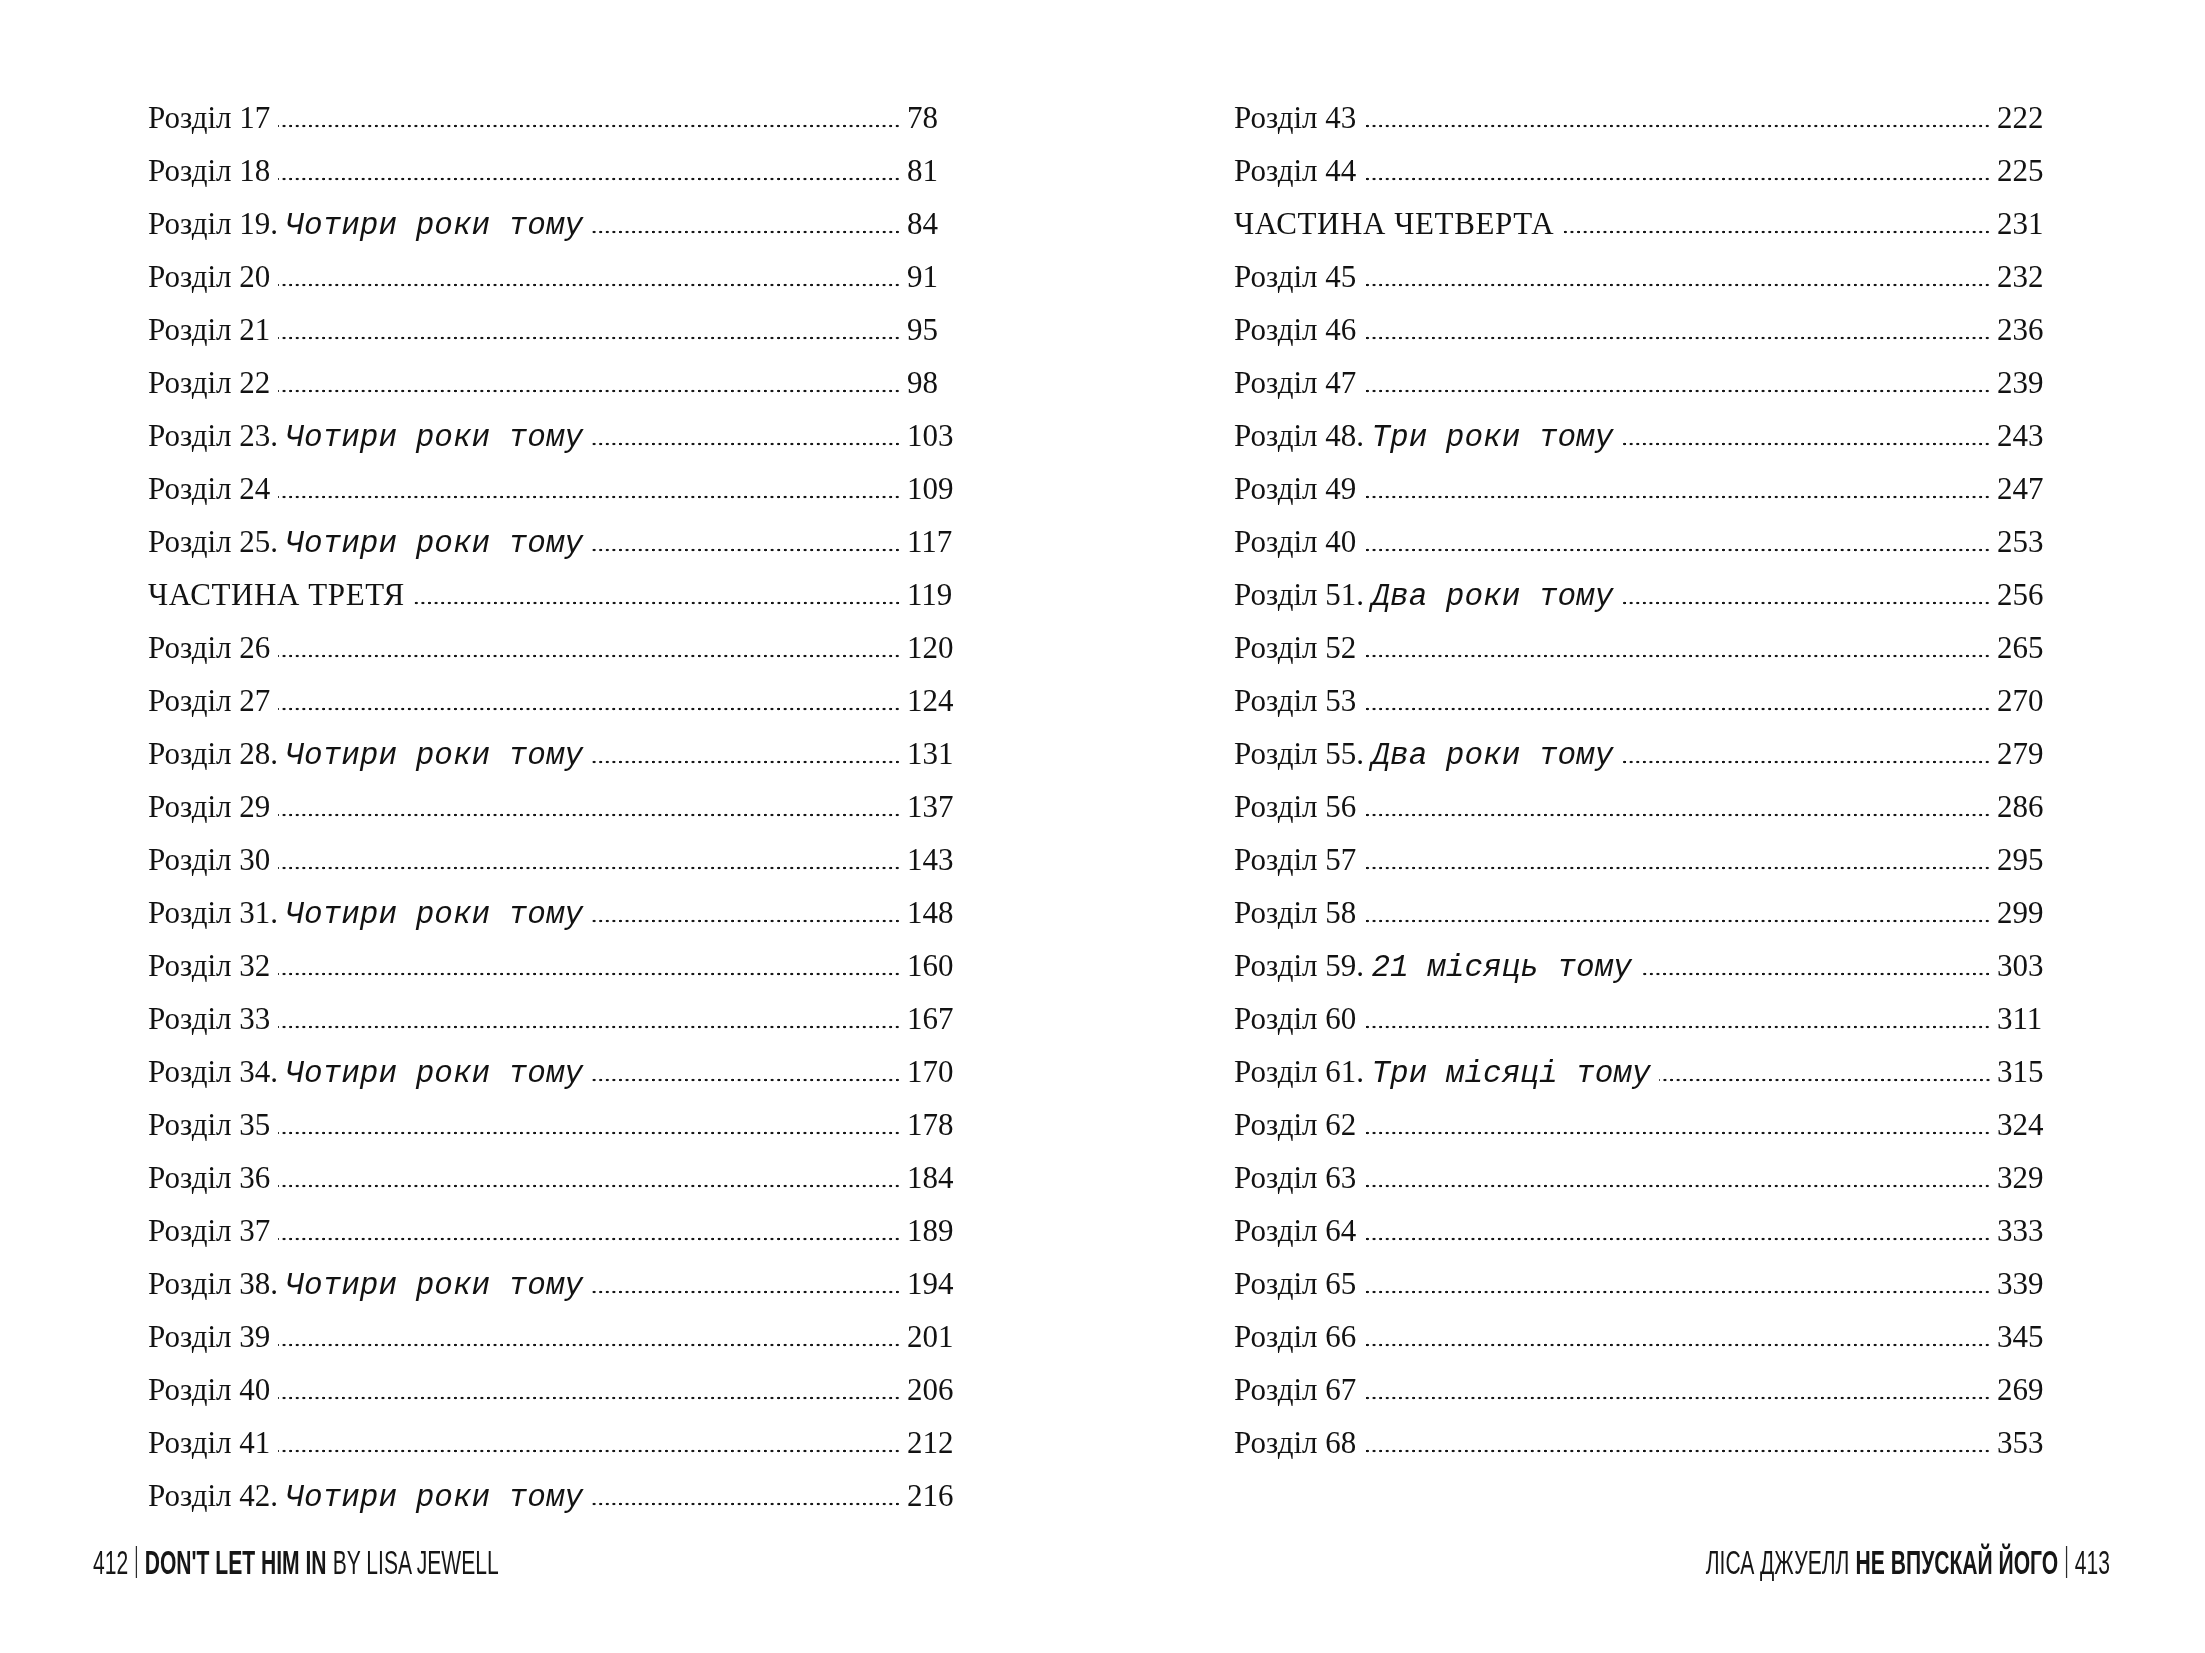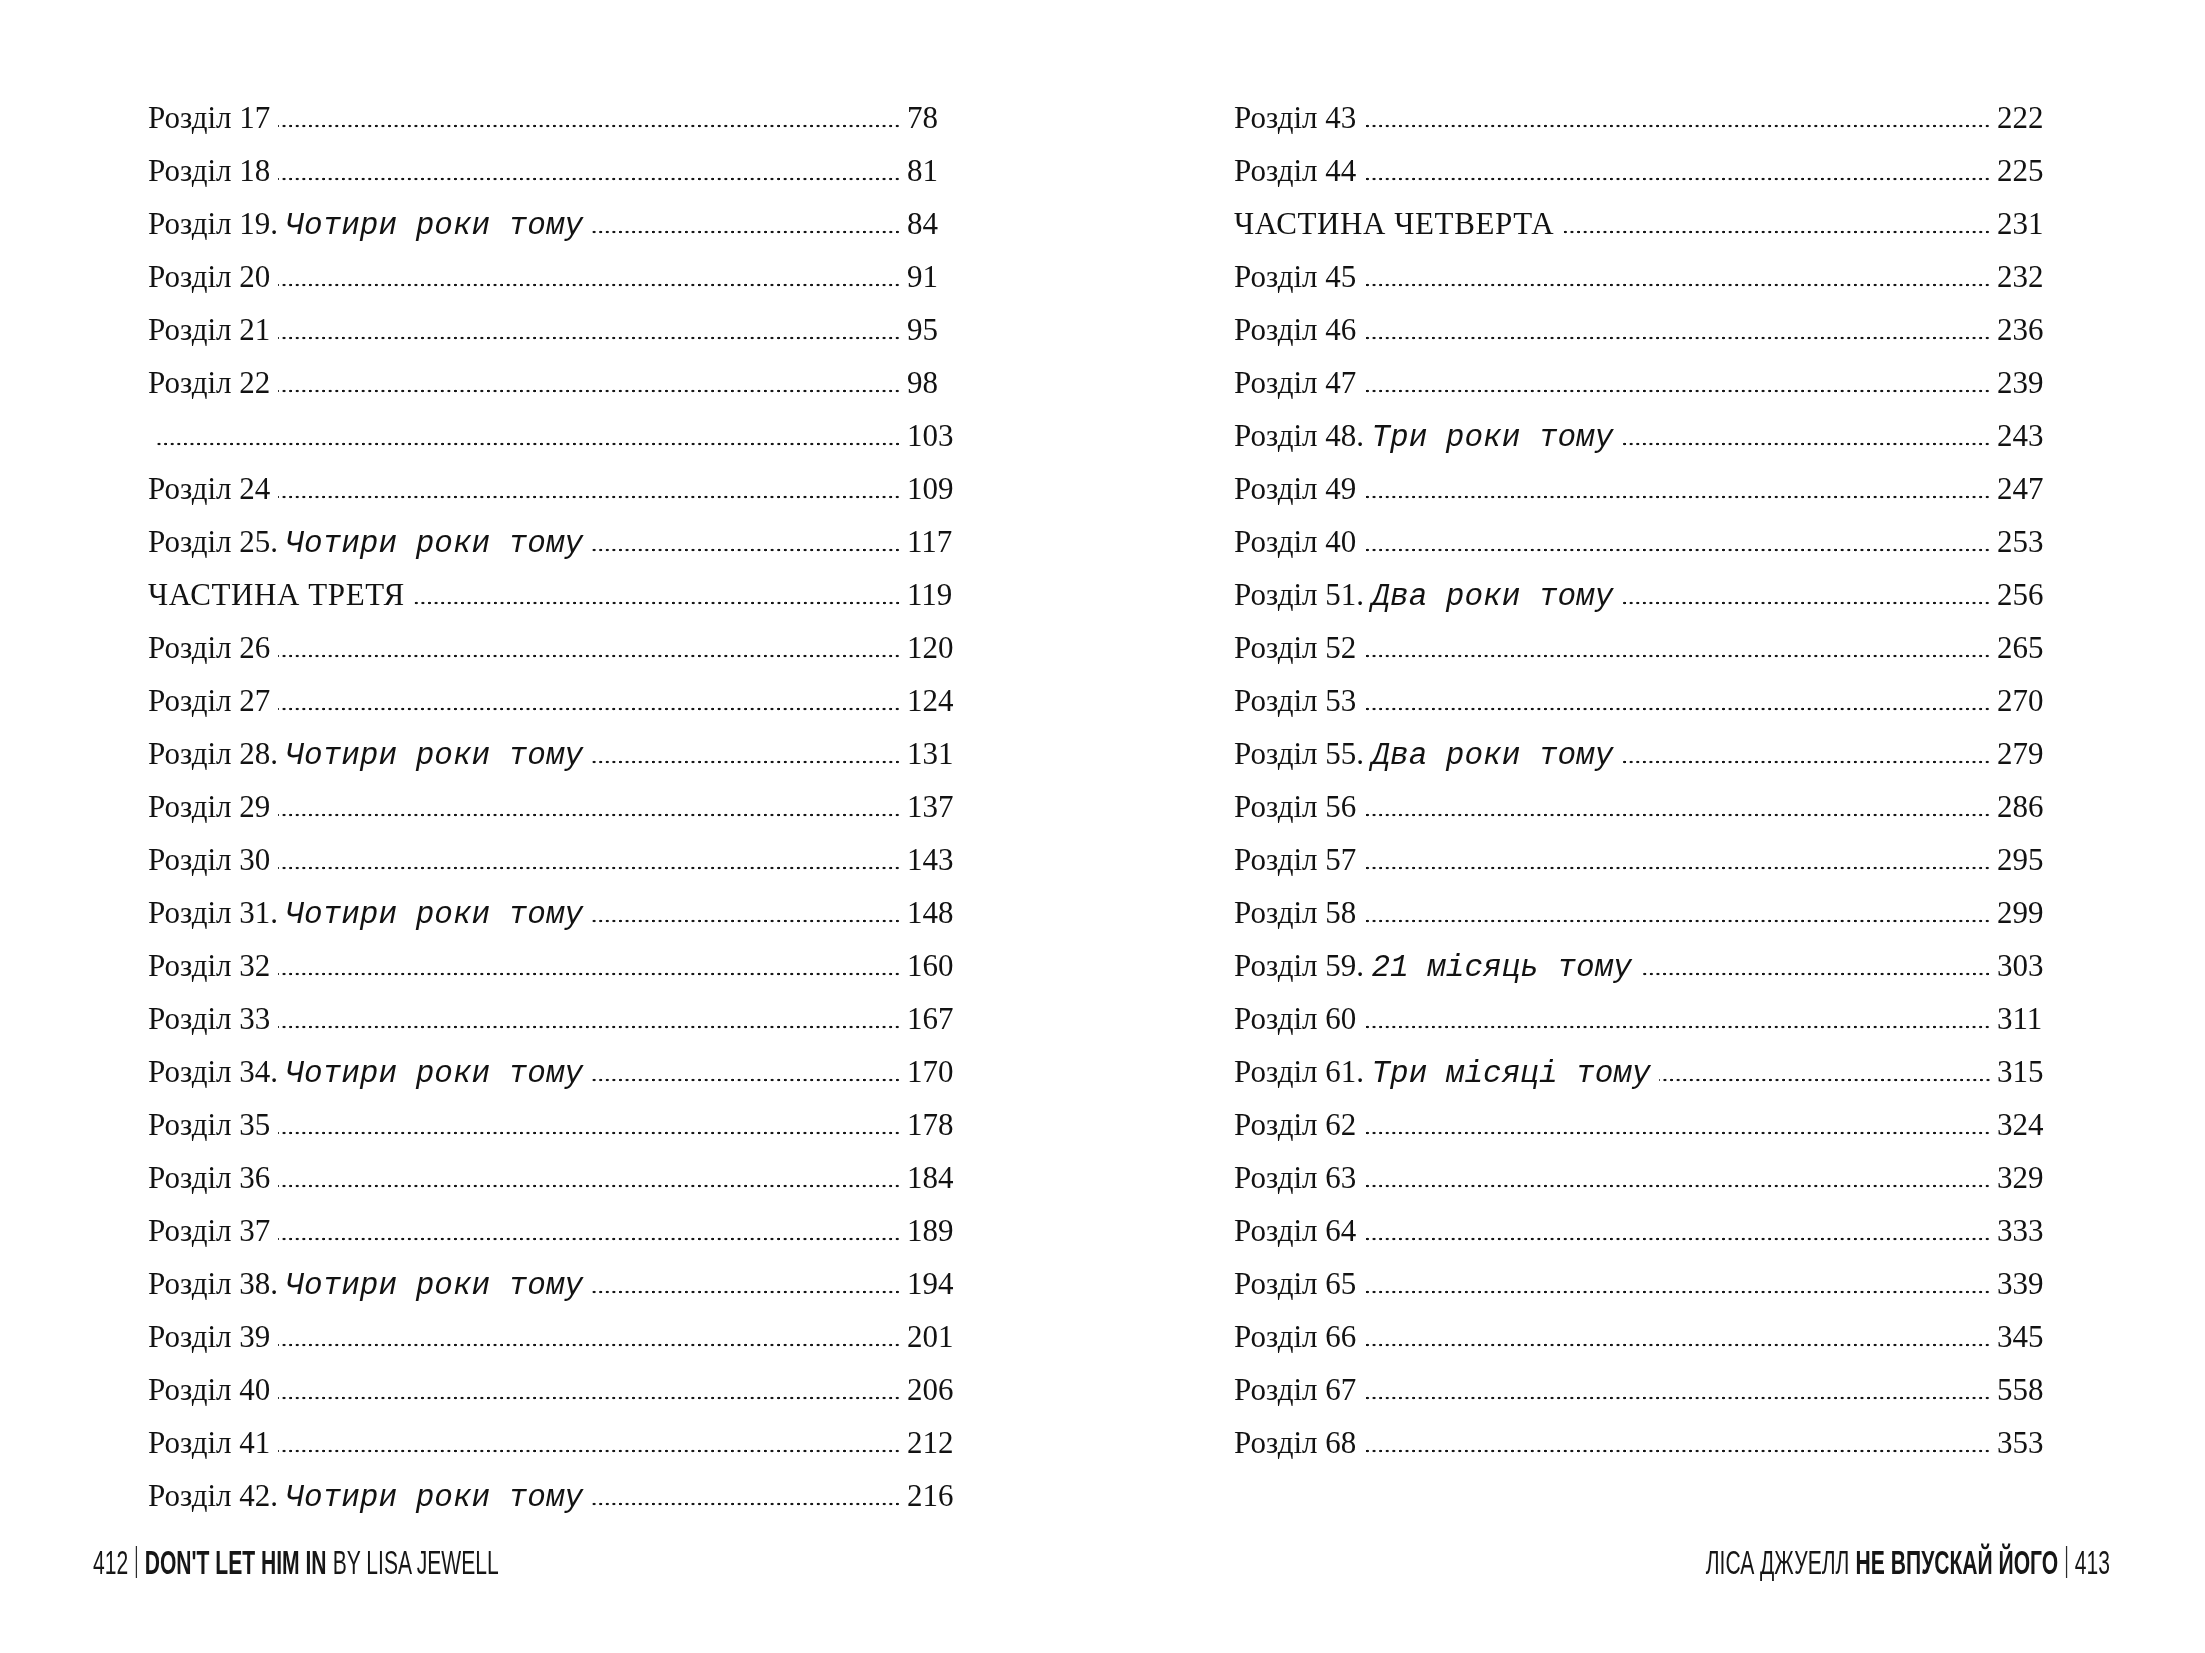--- a/index.html
+++ b/index.html
@@ -112,20 +112,21 @@
     <span class="pagenum">95</span>
   </div>
 
   <div class="row">
     <span class="label"><span class="num">Розділ 22</span></span>
     <span class="leader"></span>
     <span class="pagenum">98</span>
   </div>
 
   <div class="row">
+    <span class="label"><span class="num">Розділ 23.</span><span class="subtitle">Чотири роки тому</span></span>
     <span class="leader"></span>
     <span class="pagenum">103</span>
   </div>
 
   <div class="row">
     <span class="label"><span class="num">Розділ 24</span></span>
     <span class="leader"></span>
     <span class="pagenum">109</span>
   </div>
 
@@ -385,21 +386,21 @@
 
   <div class="row">
     <span class="label"><span class="num">Розділ 66</span></span>
     <span class="leader"></span>
     <span class="pagenum">345</span>
   </div>
 
   <div class="row">
     <span class="label"><span class="num">Розділ 67</span></span>
     <span class="leader"></span>
-    <span class="pagenum">558</span>
+    <span class="pagenum">269</span>
   </div>
 
   <div class="row">
     <span class="label"><span class="num">Розділ 68</span></span>
     <span class="leader"></span>
     <span class="pagenum">353</span>
   </div>
 </div>
 
   <div class="footer f-left">

